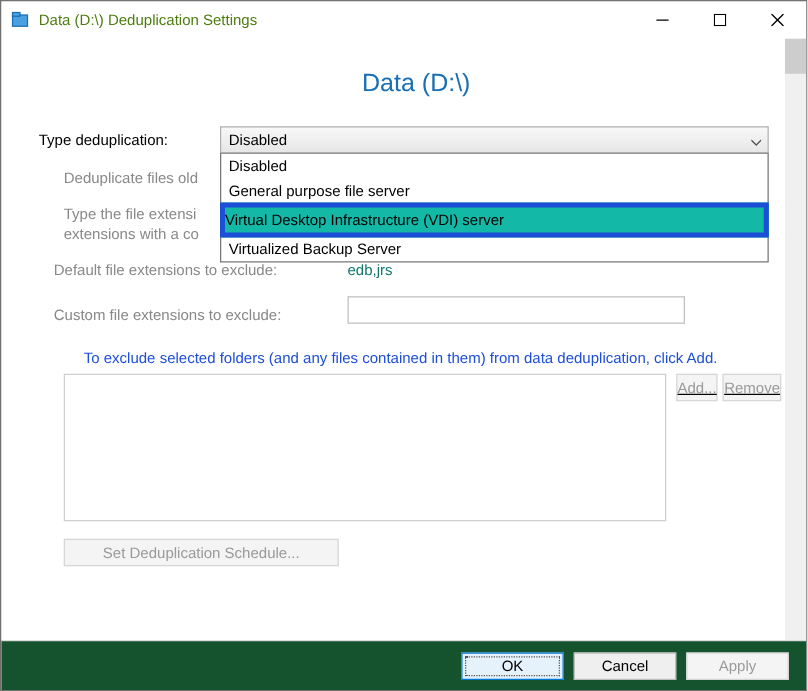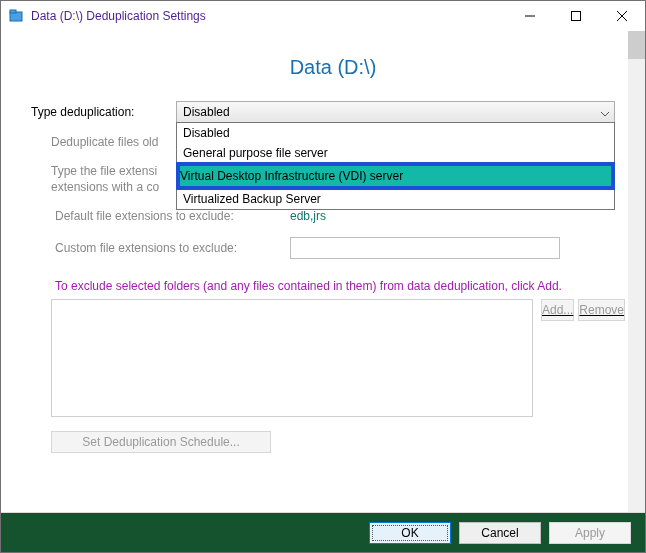--- a/index.html
+++ b/index.html
@@ -1,43 +1,43 @@
 <!DOCTYPE html>
 <html><head>
 <meta charset="utf-8">
 <style>
   * { box-sizing: border-box; font-family: "Segoe UI", Arial, sans-serif; }
   html, body { margin:0; padding:0; background:#fff; }
   .window { width:646px; height:553px; border:1px solid #707070; background:#fff; position:relative; overflow:hidden; }
   .titlebar { height:30px; display:flex; align-items:center; padding:0 0 0 8px; }
   .titlebar .icon-slot { width:16px; height:16px; margin-right:6px; display:flex; align-items:center; }
-  .titlebar .title { font-size:12px; color:#4c1d95; flex:1; }
+  .titlebar .title { font-size:12px; color:#4d7c0f; flex:1; }
   .win-btns { display:flex; height:30px; }
   .win-btn { width:46px; height:30px; display:flex; align-items:center; justify-content:center; }
   .win-btn svg { display:block; }
   .content { position:absolute; top:30px; left:0; right:0; bottom:40px; }
   .scrollbar-track { position:absolute; top:0; right:0; width:17px; height:100%; background:#f0f0f0; }
   .scrollbar-thumb { position:absolute; top:0; right:0; width:17px; height:28px; background:#cdcdcd; }
   .heading { color:#1a6fb3; font-size:20px; font-weight:400; padding:25px 0 0 20px;text-align:center; }
   .form-area { padding:22px 30px 0 30px; font-size:12px; color:#000; position:relative; }
   .row { display:flex; align-items:center; margin-bottom:8px; }
   .lbl { width:145px; color:#000; }
   .dropdown { position:relative; flex:1; }
   .dropdown-closed { height:22px; border:1px solid #adadad; background:linear-gradient(#f8f8f8,#e6e6e6); display:flex; align-items:center; padding:0 6px; font-size:12px; }
   .dropdown-caret { position:absolute; right:6px; top:6px; }
   .dropdown-open { position:absolute; top:21px; left:0; right:0; background:#fff; border:1px solid #767676; z-index:10; }
   .dd-item { padding:3px 6px; font-size:12px; }
   .dd-item.hover { background:#14b8a6; border:4px solid #1d4ed8; margin:-1px; padding:3px 0; color:#000; position:relative; }
   .partial-line { margin:12px 0 8px 20px; color:#888; }
   .muted { color:#0f766e; }
   .desc { margin:14px 0 6px 20px; color:#888; line-height:1.35; }
-  .row-inline { margin:14px 0 8px 24px; display:flex; align-items:center; }
+  .row-inline { margin:14px 0 8px 12px; display:flex; align-items:flex-end; }
   .row-inline .lbl2 { width:235px; color:#888; }
   .textbox { height:22px; border:1px solid #bfbfbf; background:#fff; padding:0 4px; font-size:12px; width:270px; }
-  .instruction { margin:20px 0 6px 24px; color:#a21caf; }
+  .instruction { margin:20px 0 6px 36px; color:#1d4ed8; }
   .list-area { margin:4px 0 0 20px; display:flex; }
   .listbox { flex:1; height:118px; border:1px solid #cfcfcf; background:#fff; }
   .side-btns { width:74px; margin-left:8px; display:flex; flex-direction:row; gap:4px;text-decoration:underline; }
   .btn { height:22px; border:1px solid #bfbfbf; background:#efefef; font-size:12px; display:flex; align-items:center; justify-content:center; }
   .btn.disabled { color:#9a9a9a; border-color:#d6d6d6; background:#f4f4f4; }
   .sched-btn { margin:14px 0 0 20px; width:220px; }
   .footer { position:absolute; left:0; right:0; bottom:0; height:40px; border-top:1px solid #dcdcdc; display:flex; align-items:center; justify-content:flex-end; padding:0 14px; gap:8px; background:#14532d; }
   .footer .btn { width:82px; }
   .btn.primary { border-color:#0078d7; background:#e5f1fb; color:#000; outline:1px dotted #555; outline-offset:-4px; }
 </style>

